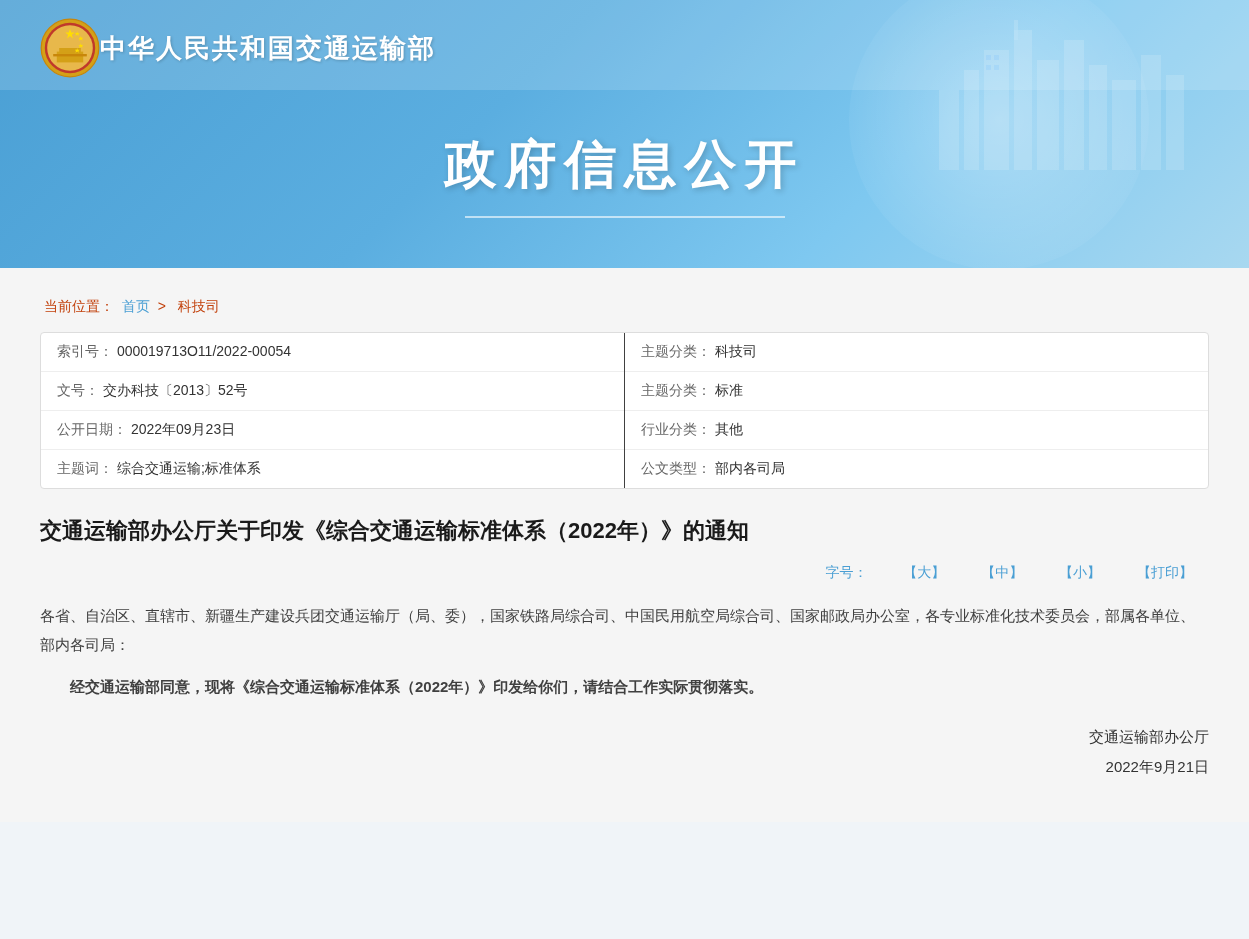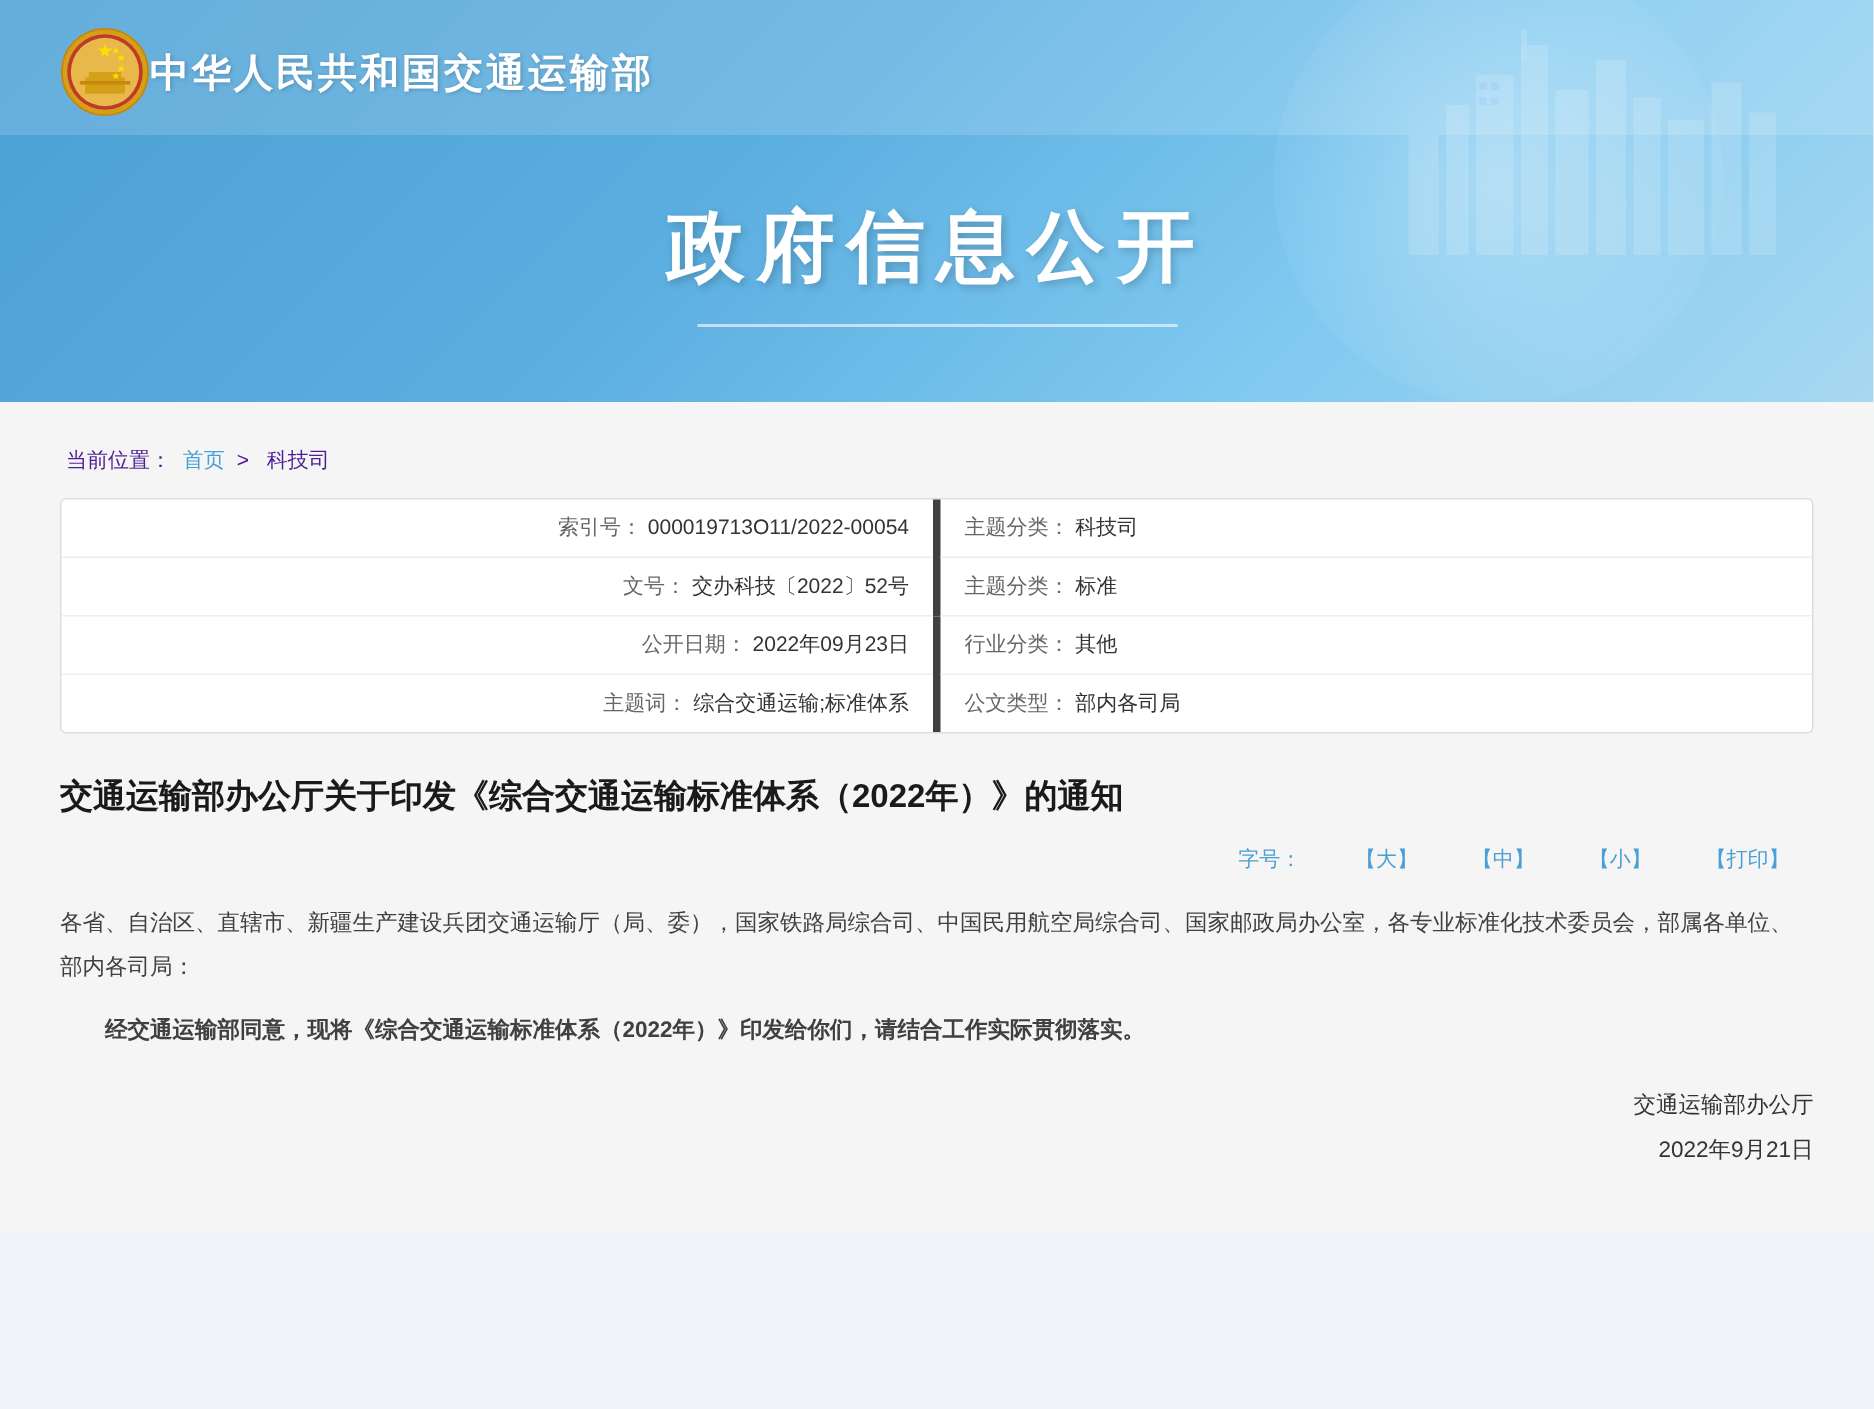--- a/index.html
+++ b/index.html
@@ -83,21 +83,21 @@
     .breadcrumb {
       padding: 10px 0 16px 0;
       font-size: 14px;
       color: #666;
     }
     .breadcrumb a {
       color: #4a9fd4;
       text-decoration: none;
     }
     .breadcrumb span {
-      color: #4c1d95;
+      color: #c2410c;
       margin: 0 4px;
     }
 
     
     .info-card {
       background: #fff;
       border: 1px solid #ddd;
       border-radius: 4px;
       padding: 0;
       margin-bottom: 24px;
@@ -121,22 +121,21 @@
       color: #666;
       width: 90px;
       white-space: nowrap;
     }
     .info-value {
       color: #333;
       min-width: 160px;
     }
     .info-table .left-group {
       width: 50%;
-      border-right: 5px solid #404040;
-      text-align: right;
+      border-right: 1px solid #404040;
     }
 
     
     .article-title {
       font-size: 22px;
       font-weight: bold;
       color: #1a1a1a;
       line-height: 1.6;
       margin-bottom: 16px;
     }
@@ -245,21 +244,21 @@
           <span class="info-value">000019713O11/2022-00054</span>
         </td>
         <td>
           <span class="info-label">主题分类：</span>
           <span class="info-value">科技司</span>
         </td>
       </tr>
       <tr>
         <td class="left-group">
           <span class="info-label">文号：</span>
-          <span class="info-value">交办科技〔2022〕52号</span>
+          <span class="info-value">交办科技〔2013〕52号</span>
         </td>
         <td>
           <span class="info-label">主题分类：</span>
           <span class="info-value">标准</span>
         </td>
       </tr>
       <tr>
         <td class="left-group">
           <span class="info-label">公开日期：</span>
           <span class="info-value">2022年09月23日</span>

